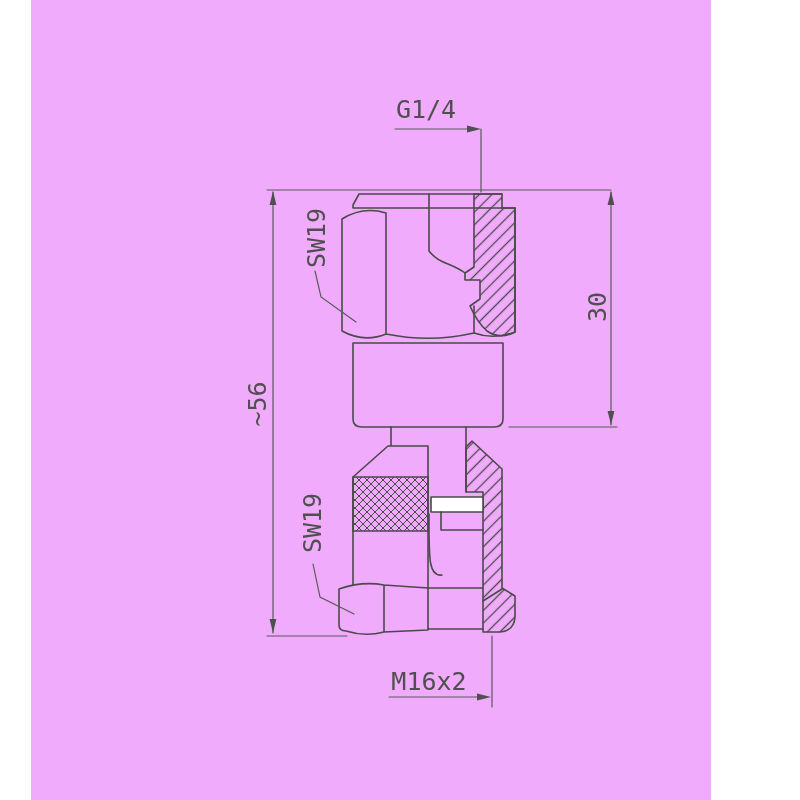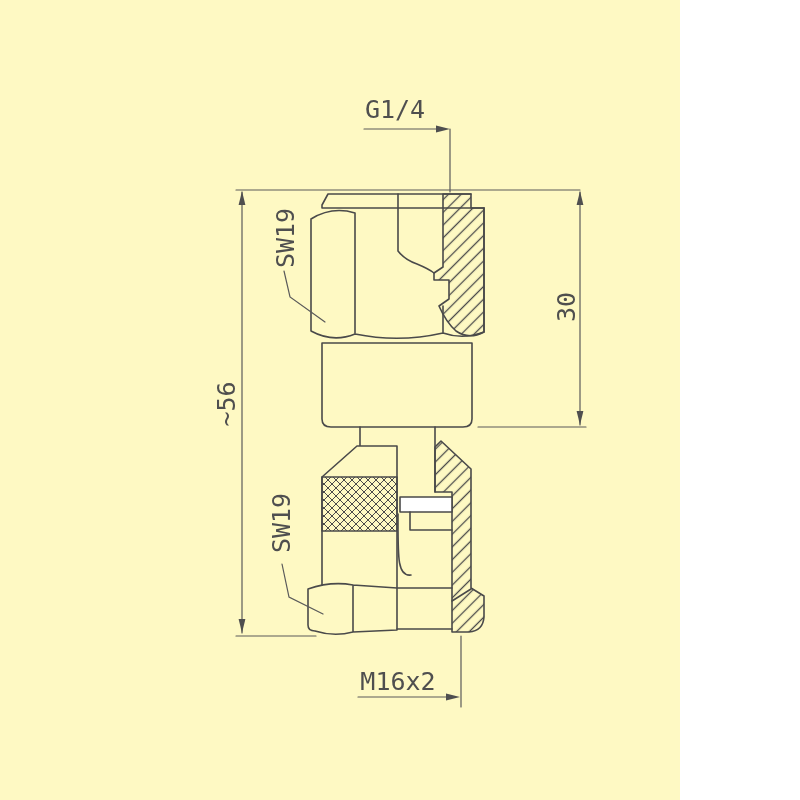--- a/index.html
+++ b/index.html
@@ -8,21 +8,22 @@
     width: 800px;
     height: 800px;
     background: #ffffff;
     overflow: hidden;
     font-family: "DejaVu Sans Mono", monospace;
   }
   .stage {
     width: 680px;
     height: 800px;
     position: relative;
-    background: #fef9c3;
+    background: #f0abfc;
+    margin-left: 31px;
   }
   svg { display: block; }
   .dim-text {
     font-family: "DejaVu Sans Mono", monospace;
     font-size: 25px;
     fill: #4f4f4f;
     letter-spacing: 0px;
   }
 </style>
 </head>

